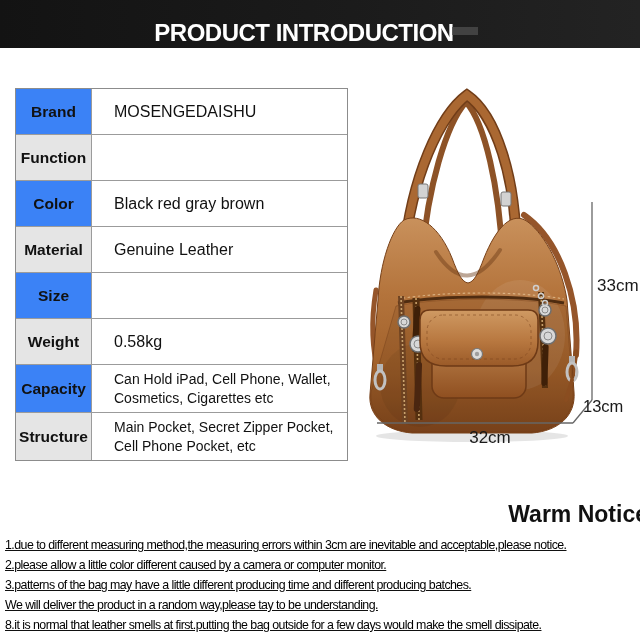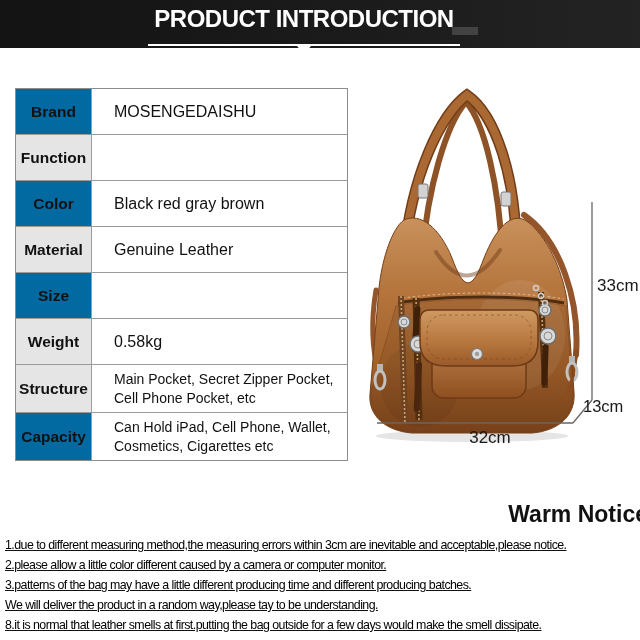--- a/index.html
+++ b/index.html
@@ -3,37 +3,37 @@
 <meta charset="utf-8">
 <style>
   html,body{margin:0;padding:0;background:#fff;}
   .page{position:relative;width:640px;height:640px;background:#fff;overflow:hidden;
         font-family:"Liberation Sans",sans-serif;color:#111;}
 
   
   .banner{position:absolute;left:0;top:0;width:640px;height:48px;
           background:linear-gradient(90deg,#131313,#1b1b1b 55%,#232323);
           display:flex;align-items:flex-start;justify-content:center;}
-  .banner-title-wrap{position:relative;margin-top:5px;transform:translateX(-16px);
+  .banner-title-wrap{position:relative;margin-top:19px;transform:translateX(-16px);
           padding:0 6px 11px 6px;border-bottom:2px solid #fff;}
   .banner-title{color:#fff;font-size:24px;font-weight:bold;letter-spacing:-0.5px;white-space:nowrap;}
   .banner-tri{position:absolute;left:50%;bottom:-10px;transform:translateX(-50%);
           width:0;height:0;border-left:7px solid transparent;border-right:7px solid transparent;
           border-top:8px solid #fff;}
   .banner-chip{position:absolute;left:452px;top:27px;width:26px;height:8px;background:#4b4b4b;opacity:.8;}
 
   
   .spec-table{position:absolute;left:15px;top:88px;width:333px;
           border:1px solid #8c8c8c;box-sizing:border-box;background:#fff;}
   .spec-row{display:flex;align-items:stretch;height:45px;border-bottom:1px solid #9b9b9b;}
   .spec-row.tall{height:47px;}
   .spec-row:last-child{border-bottom:none;}
   .spec-label{width:76px;min-width:76px;display:flex;align-items:center;justify-content:center;
           font-weight:bold;font-size:15.5px;border-right:1px solid #9b9b9b;box-sizing:border-box;}
-  .spec-label.light{background:#0369a1;}
+  .spec-label.light{background:#3b82f6;}
   .spec-label.dark{background:#e5e5e5;}
   .spec-value{flex:1;display:flex;align-items:center;padding-left:22px;padding-right:6px;
           font-size:16px;background:#fff;}
   .spec-value.small{font-size:14px;line-height:19px;}
 
   
   .bag-svg{position:absolute;left:350px;top:85px;width:290px;height:365px;}
 
   
   .warm-title{position:absolute;left:8px;top:501px;width:640px;text-align:right;
@@ -72,26 +72,26 @@
       <div class="spec-value">Genuine Leather</div>
     </div>
     <div class="spec-row">
       <div class="spec-label light">Size</div>
     </div>
     <div class="spec-row">
       <div class="spec-label dark">Weight</div>
       <div class="spec-value">0.58kg</div>
     </div>
     <div class="spec-row tall">
+      <div class="spec-label light">Capacity</div>
+      <div class="spec-value small">Can Hold iPad, Cell Phone, Wallet, Cosmetics, Cigarettes etc</div>
+    </div>
+    <div class="spec-row tall">
       <div class="spec-label dark">Structure</div>
       <div class="spec-value small">Main Pocket, Secret Zipper Pocket, Cell Phone Pocket, etc</div>
-    </div>
-    <div class="spec-row tall">
-      <div class="spec-label light">Capacity</div>
-      <div class="spec-value small">Can Hold iPad, Cell Phone, Wallet, Cosmetics, Cigarettes etc</div>
     </div>
   </div>
 
   <svg class="bag-svg" viewBox="350 85 290 365">
     <defs>
       <linearGradient id="gradBody" x1="0" y1="0" x2="0" y2="1">
         <stop offset="0%" stop-color="#c9915c"></stop>
         <stop offset="35%" stop-color="#b4743c"></stop>
         <stop offset="70%" stop-color="#a0602a"></stop>
         <stop offset="100%" stop-color="#7e451c"></stop>

